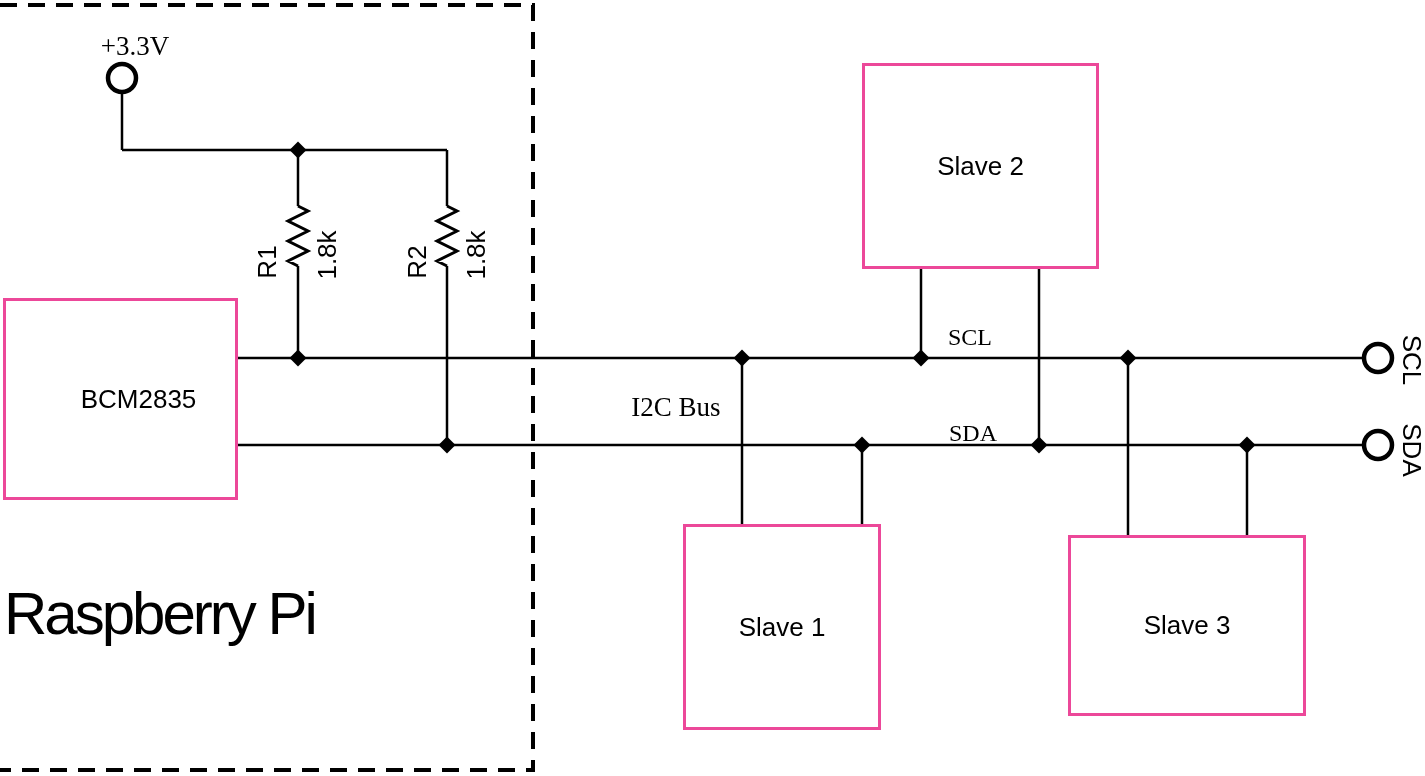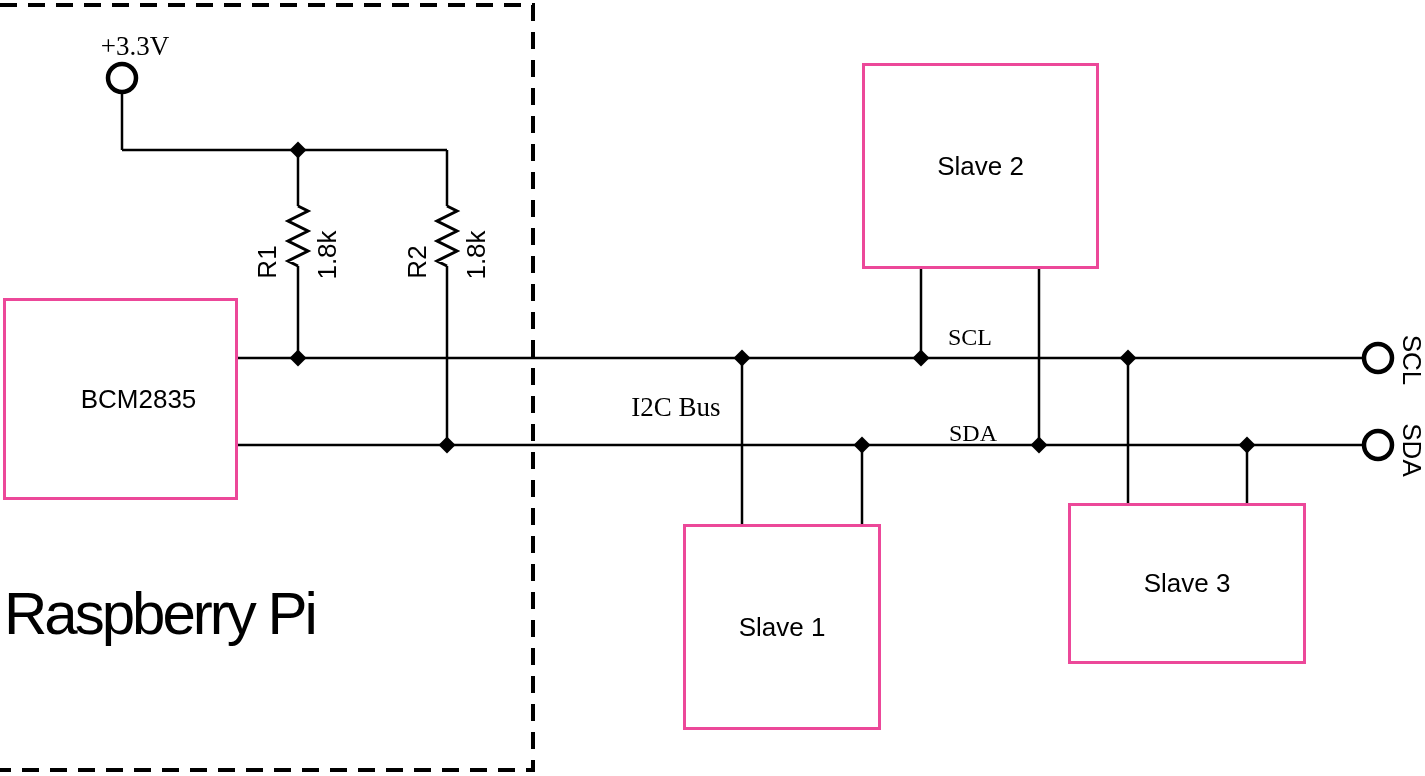--- a/index.html
+++ b/index.html
@@ -89,21 +89,21 @@
   </div>
 
   <div class="box" style="left:862px; top:63px; width:237px; height:206px;">
     <span>Slave 2</span>
   </div>
 
   <div class="box" style="left:683px; top:524px; width:198px; height:206px;">
     <span>Slave 1</span>
   </div>
 
-  <div class="box" style="left:1068px; top:503px; width:238px; height:161px;">
+  <div class="box" style="left:1068px; top:535px; width:238px; height:181px;">
     <span>Slave 3</span>
   </div>
 
   <div class="label center f27" style="left:135px; top:46px;">+3.3V</div>
 
   <div class="label rot-ccw f26" style="left:267px; top:262px;">R1</div>
   <div class="label rot-ccw f26" style="left:327px; top:255px;">1.8k</div>
 
   <div class="label rot-ccw f26" style="left:417px; top:262px;">R2</div>
   <div class="label rot-ccw f26" style="left:476px; top:255px;">1.8k</div>

